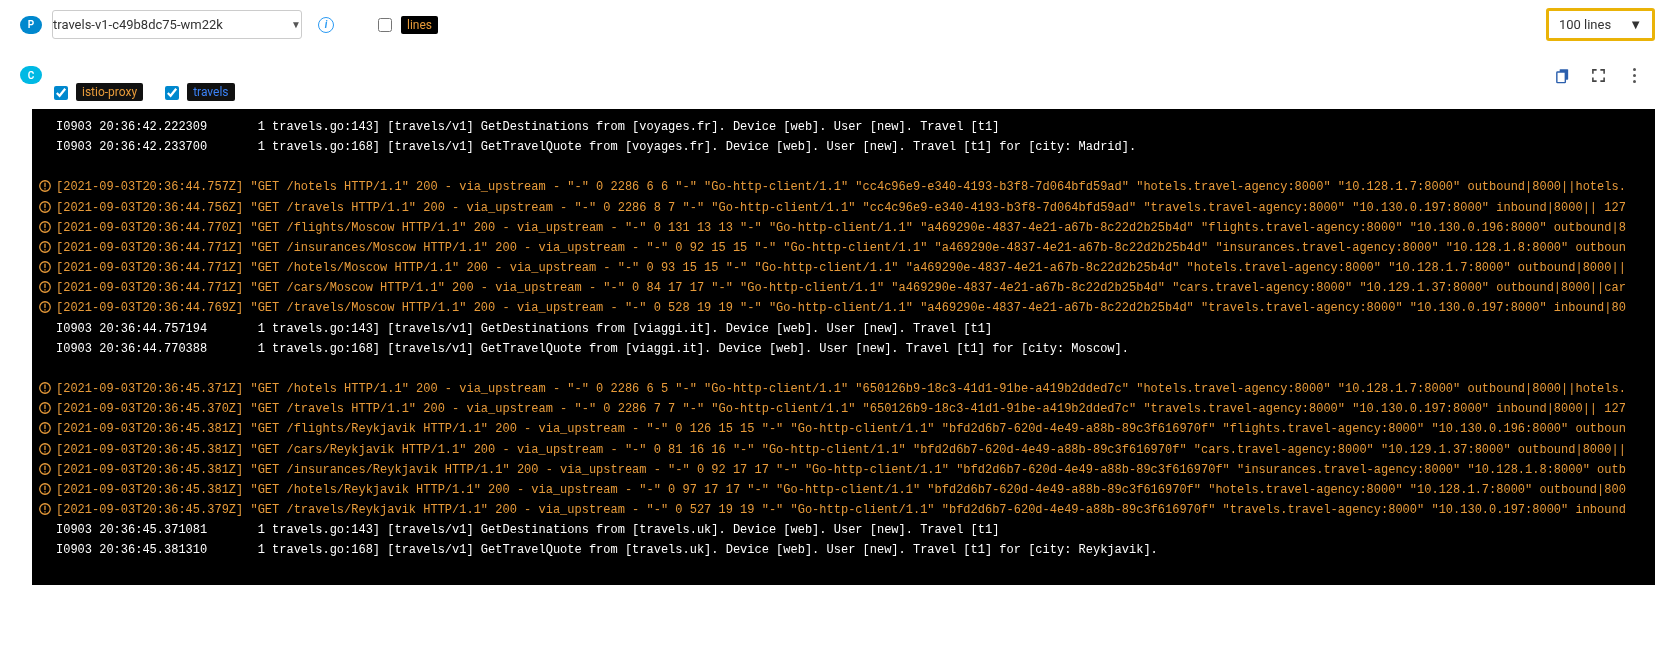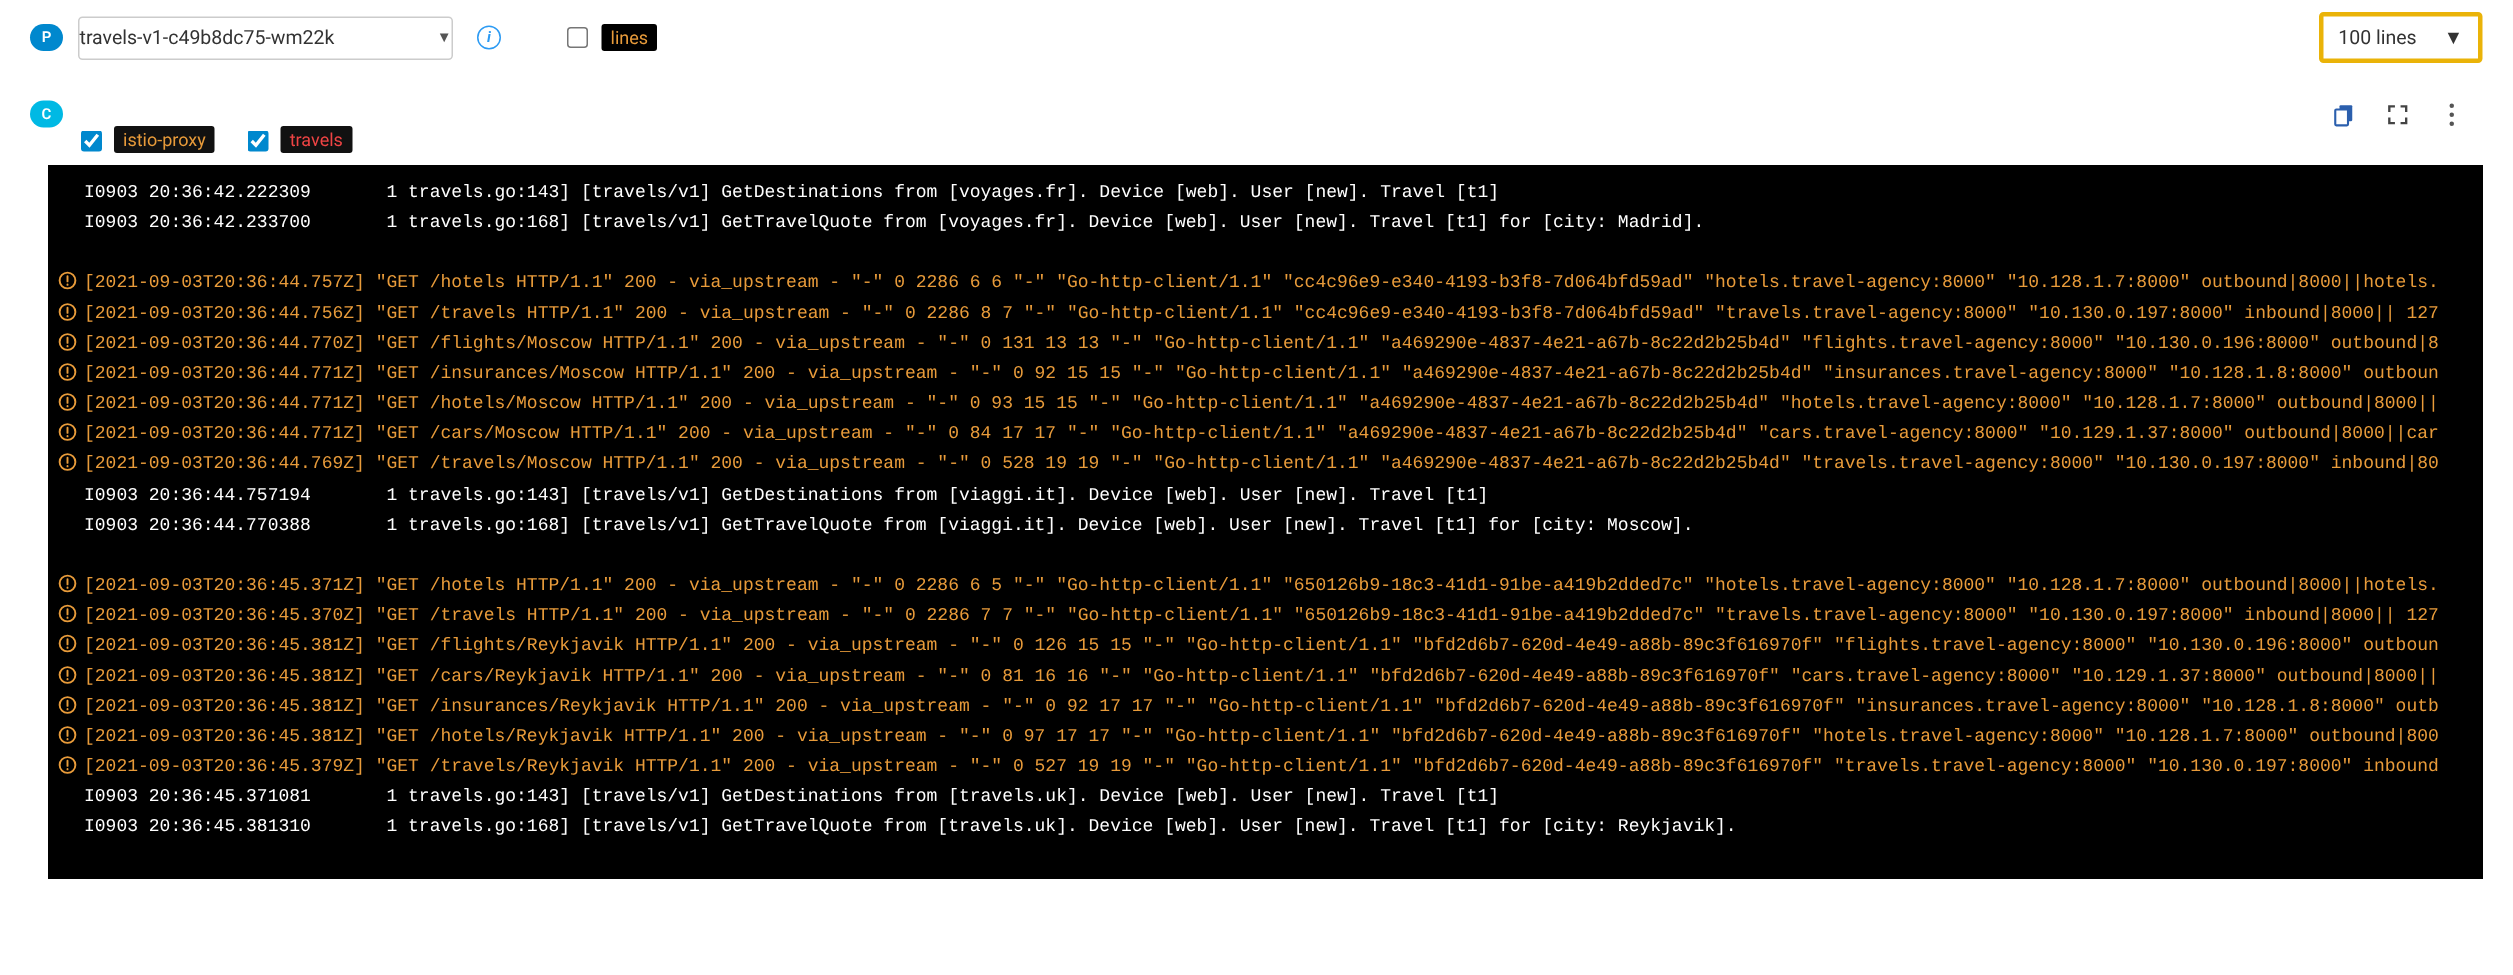--- a/index.html
+++ b/index.html
@@ -190,21 +190,21 @@
 
 <div class="second-row">
   <span class="badge badge-c">C</span>
   <div id="container-filters" style="display:flex; gap:18px;">
       <div class="filter-item">
         <input type="checkbox" checked="" style="">
         <span class="tag-label" style="color: rgb(232, 155, 58); background: rgb(17, 17, 17);">istio-proxy</span>
       </div>
       <div class="filter-item">
         <input type="checkbox" checked="" style="">
-        <span class="tag-label" style="color: #ef4444; background: rgb(17, 17, 17);">travels</span>
+        <span class="tag-label" style="color: #3b82f6; background: rgb(17, 17, 17);">travels</span>
       </div>
     </div>
   <div class="spacer"></div>
   <div class="right-icons">
     <span class="icon-btn">
       <svg viewBox="0 0 24 24" width="17" height="17" fill="#2b5fad">
           <rect x="8" y="3" width="12" height="15" rx="1"></rect>
           <rect x="4" y="7" width="12" height="15" rx="1" fill="#fff" stroke="#2b5fad" stroke-width="2"></rect>
         </svg>
     </span>

